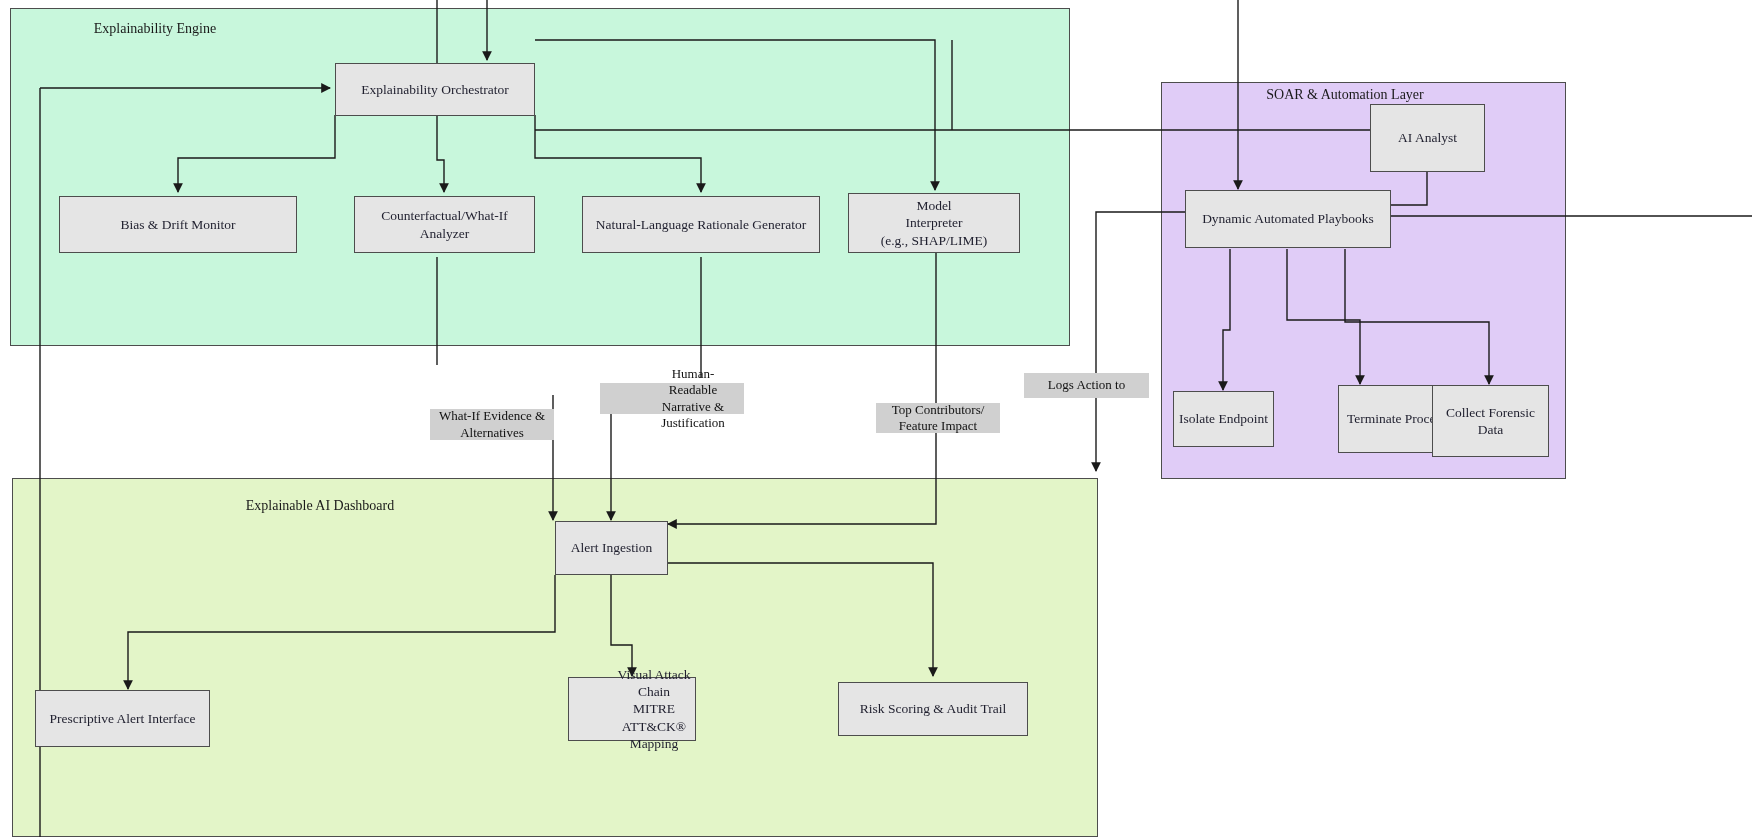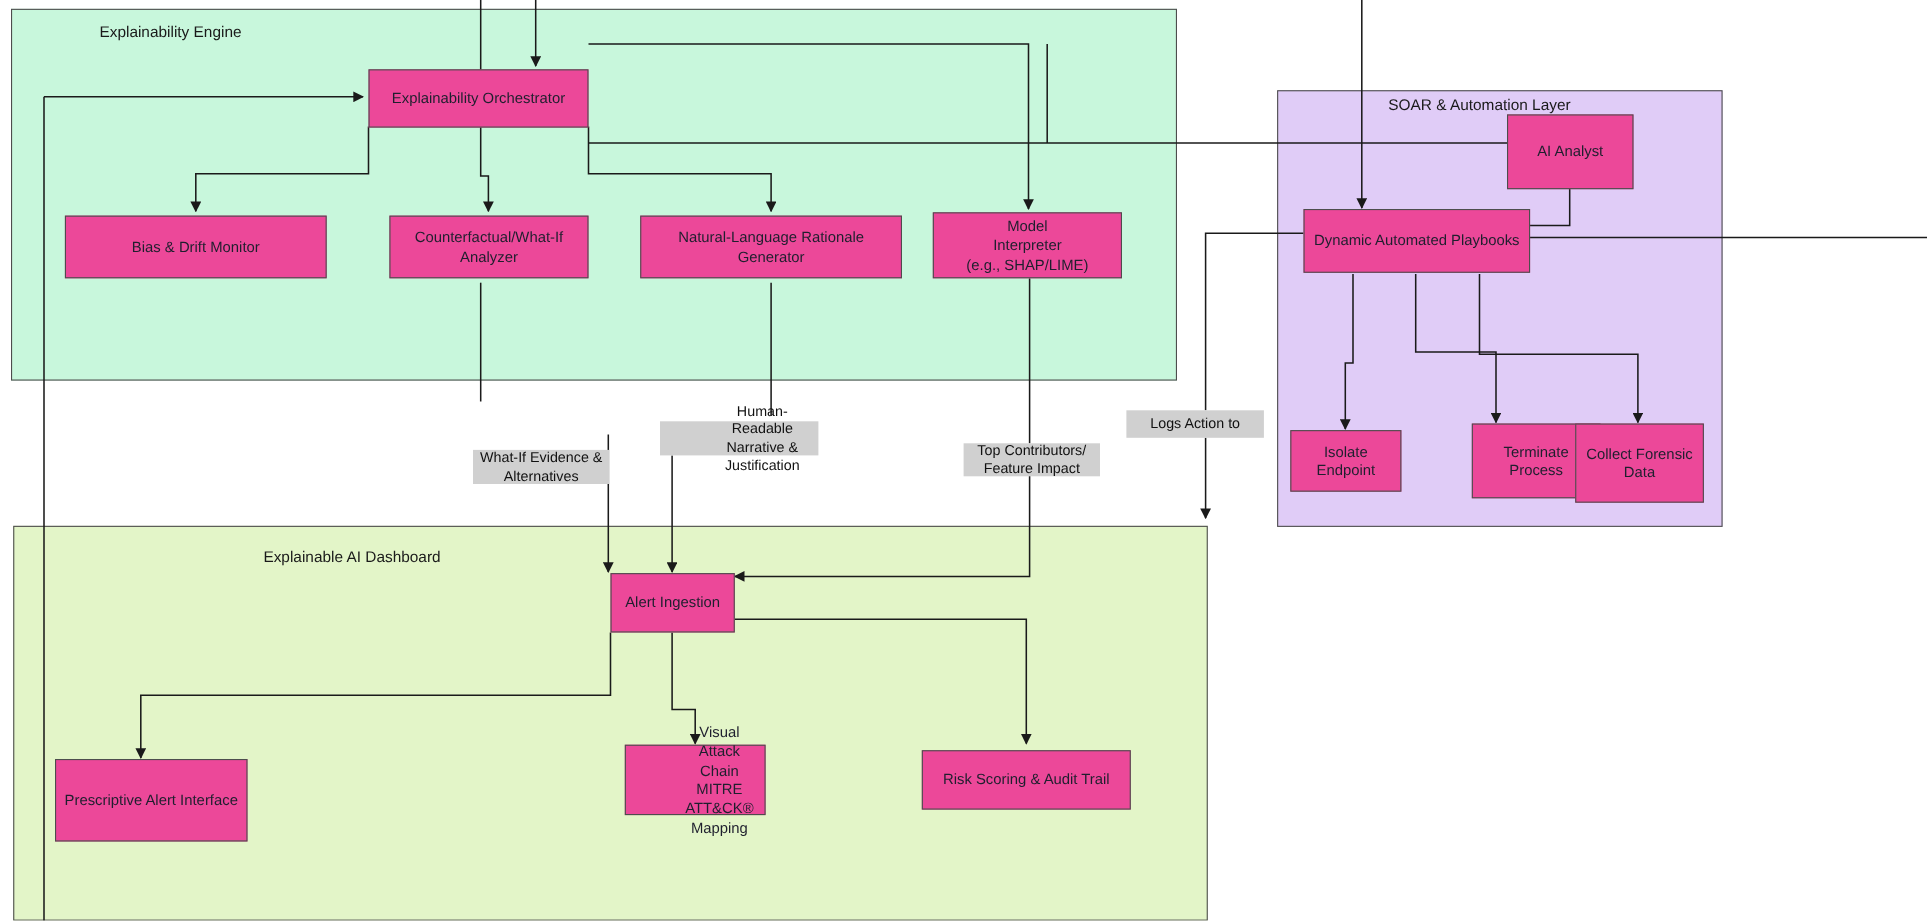--- a/index.html
+++ b/index.html
@@ -5,21 +5,21 @@
   html, body {
     margin: 0;
     padding: 0;
     background: #ffffff;
   }
   #canvas {
     position: relative;
     width: 1752px;
     height: 837px;
     background: #ffffff;
-    font-family: Liberation Sans, sans-serif;
+    font-family: Liberation Serif, serif;
     overflow: hidden;
   }
   svg#wires {
     position: absolute;
     left: 0; top: 0;
     width: 1752px;
     height: 837px;
     pointer-events: none;
   }
   .group-box {
@@ -30,21 +30,21 @@
   .group-title {
     position: absolute;
     font-size: 14px;
     color: #1a1a1a;
     white-space: nowrap;
     text-align: center;
   }
   .node {
     position: absolute;
     box-sizing: border-box;
-    background: #ec4899;
+    background: #e5e5e5;
     border: 1px solid #4d4d4d;
     display: flex;
     align-items: center;
     justify-content: center;
     text-align: center;
     font-size: 13.5px;
     color: #1f1f2e;
     line-height: 1.28;
     padding: 2px 4px;
   }
@@ -150,21 +150,21 @@
 
   <div class="node" style="left:1173px; top:391px; width:101px; height:56px;">Isolate Endpoint</div>
 
   <div class="node" style="left:1302px; top:385px; width:117px; height:68px;margin-left:36px;">Terminate Process</div>
 
   <div class="node" style="left:1432px; top:385px; width:117px; height:72px; white-space:pre-line;">Collect Forensic
 Data</div>
 
   <div class="node" style="left:555px; top:521px; width:113px; height:54px;">Alert Ingestion</div>
 
-  <div class="node" style="left:50px; top:690px; width:175px; height:75px;">Prescriptive Alert Interface</div>
+  <div class="node" style="left:35px; top:690px; width:175px; height:57px;">Prescriptive Alert Interface</div>
 
   <div class="node" style="left:568px; top:677px; width:128px; height:64px; white-space:pre-line;padding-left:48px;">Visual Attack Chain
 MITRE ATT&amp;CK®
 Mapping</div>
 
   <div class="node" style="left:838px; top:682px; width:190px; height:54px;">Risk Scoring &amp; Audit Trail</div>
 
   <div class="edge-label" style="left:430px; top:365px; width:124px; height:31px;margin-top:44px;">What-If Evidence &amp;
 Alternatives</div>
 

